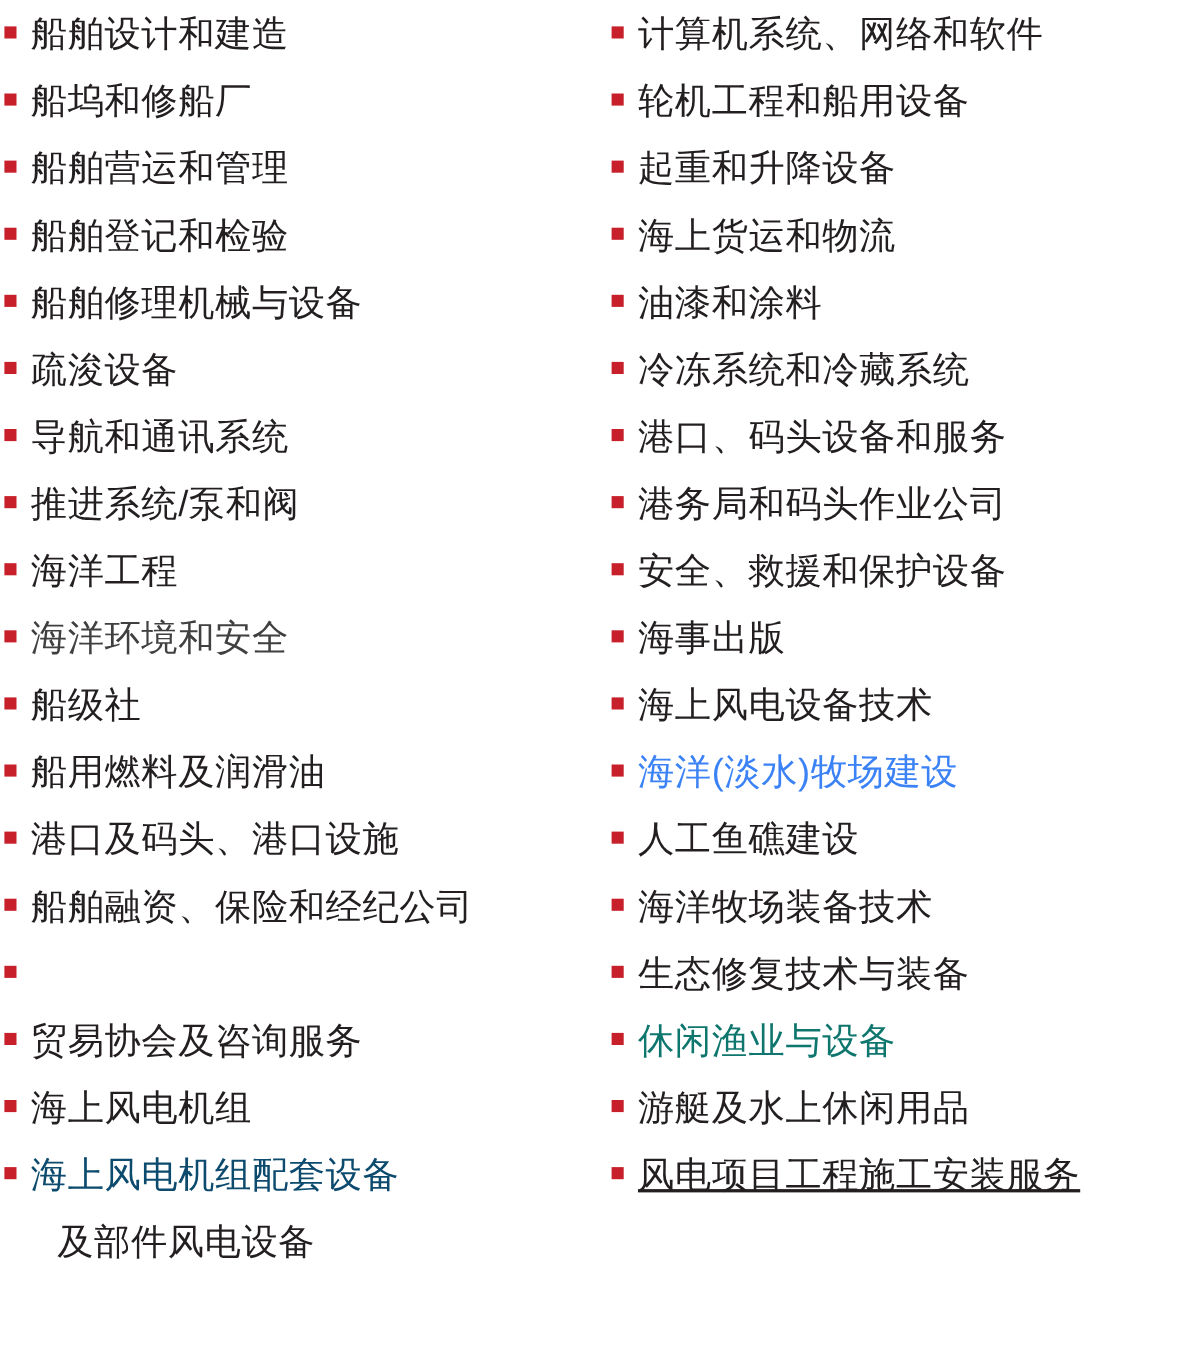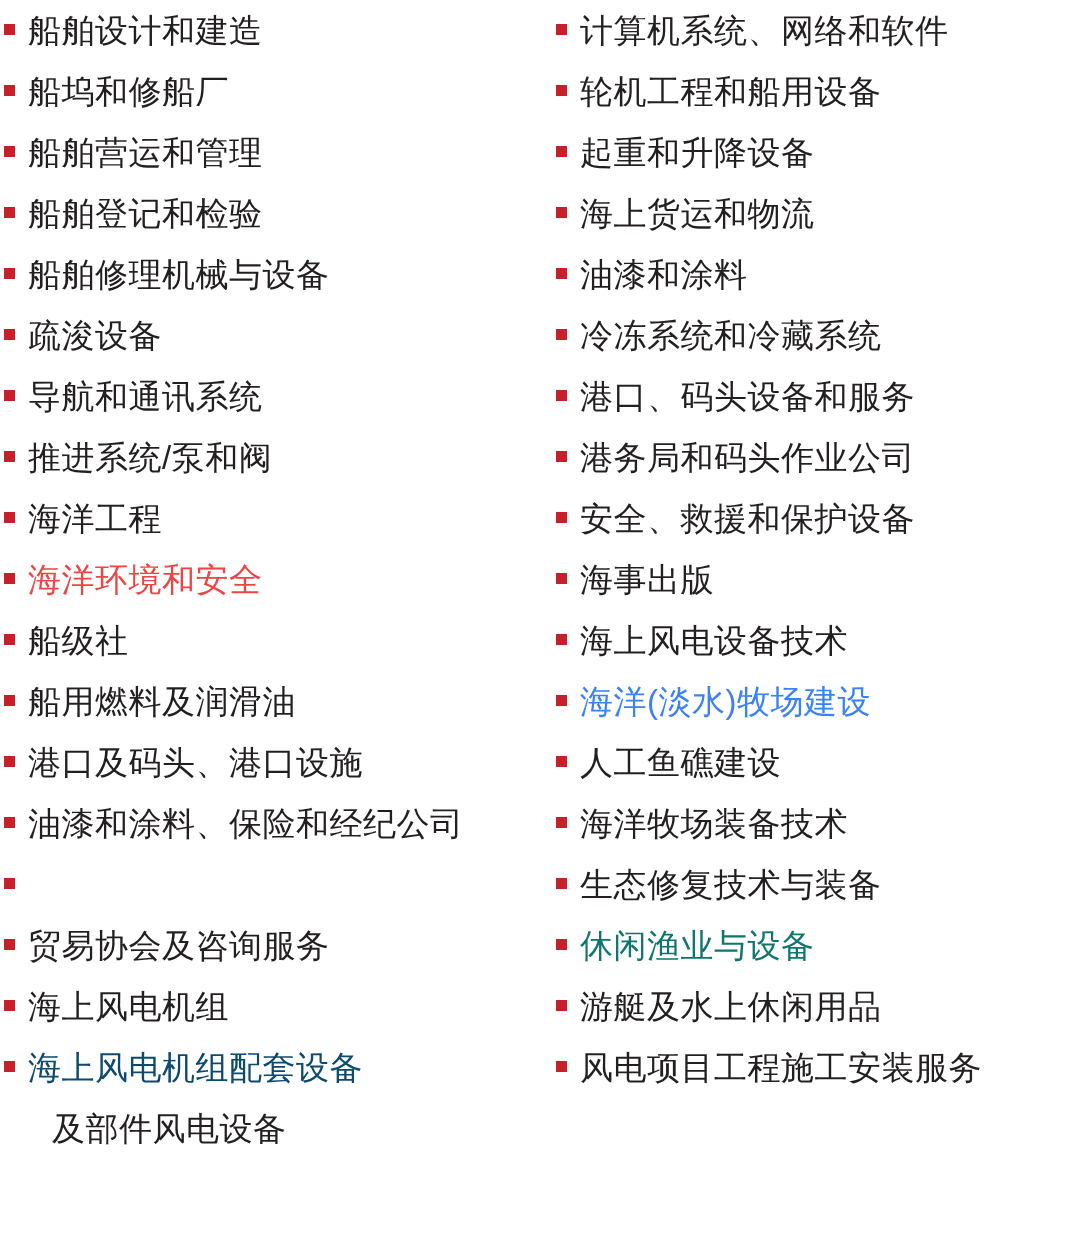--- a/index.html
+++ b/index.html
@@ -113,37 +113,37 @@
           <li class="item">
             <span class="bullet" style="background: rgb(200, 32, 43);"></span>
             <span class="label" style="color: rgb(35, 31, 32);">推进系统/泵和阀</span>
           </li>
           <li class="item">
             <span class="bullet" style="background: rgb(200, 32, 43);"></span>
             <span class="label" style="color: rgb(35, 31, 32);">海洋工程</span>
           </li>
           <li class="item">
             <span class="bullet" style="background: rgb(200, 32, 43);"></span>
-            <span class="label" style="color: #ef4444; text-align: center;">海洋环境和安全</span>
+            <span class="label" style="color: #404040; text-align: center;">海洋环境和安全</span>
           </li>
           <li class="item">
             <span class="bullet" style="background: rgb(200, 32, 43);"></span>
             <span class="label" style="color: rgb(35, 31, 32);">船级社</span>
           </li>
           <li class="item">
             <span class="bullet" style="background: rgb(200, 32, 43);"></span>
             <span class="label" style="color: rgb(35, 31, 32);">船用燃料及润滑油</span>
           </li>
           <li class="item">
             <span class="bullet" style="background: rgb(200, 32, 43);"></span>
             <span class="label" style="color: rgb(35, 31, 32);">港口及码头、港口设施</span>
           </li>
           <li class="item">
             <span class="bullet" style="background: rgb(200, 32, 43);"></span>
-            <span class="label" style="color: rgb(35, 31, 32);">油漆和涂料、保险和经纪公司</span>
+            <span class="label" style="color: rgb(35, 31, 32);">船舶融资、保险和经纪公司</span>
           </li>
           <li class="item">
             <span class="bullet" style="background: rgb(200, 32, 43);"></span>
           </li>
           <li class="item">
             <span class="bullet" style="background: rgb(200, 32, 43);"></span>
             <span class="label" style="color: rgb(35, 31, 32);">贸易协会及咨询服务</span>
           </li>
           <li class="item">
             <span class="bullet" style="background: rgb(200, 32, 43);"></span>
@@ -224,18 +224,18 @@
           <li class="item">
             <span class="bullet" style="background: rgb(200, 32, 43);"></span>
             <span class="label" style="color: #0f766e;">休闲渔业与设备</span>
           </li>
           <li class="item">
             <span class="bullet" style="background: rgb(200, 32, 43);"></span>
             <span class="label" style="color: rgb(35, 31, 32);">游艇及水上休闲用品</span>
           </li>
           <li class="item">
             <span class="bullet" style="background: rgb(200, 32, 43);"></span>
-            <span class="label" style="color: rgb(35, 31, 32);">风电项目工程施工安装服务</span>
+            <span class="label" style="color: rgb(35, 31, 32); text-decoration: underline;">风电项目工程施工安装服务</span>
           </li>
         </ul>
     </div>
   </div>
 </div>
 
 </body></html>

